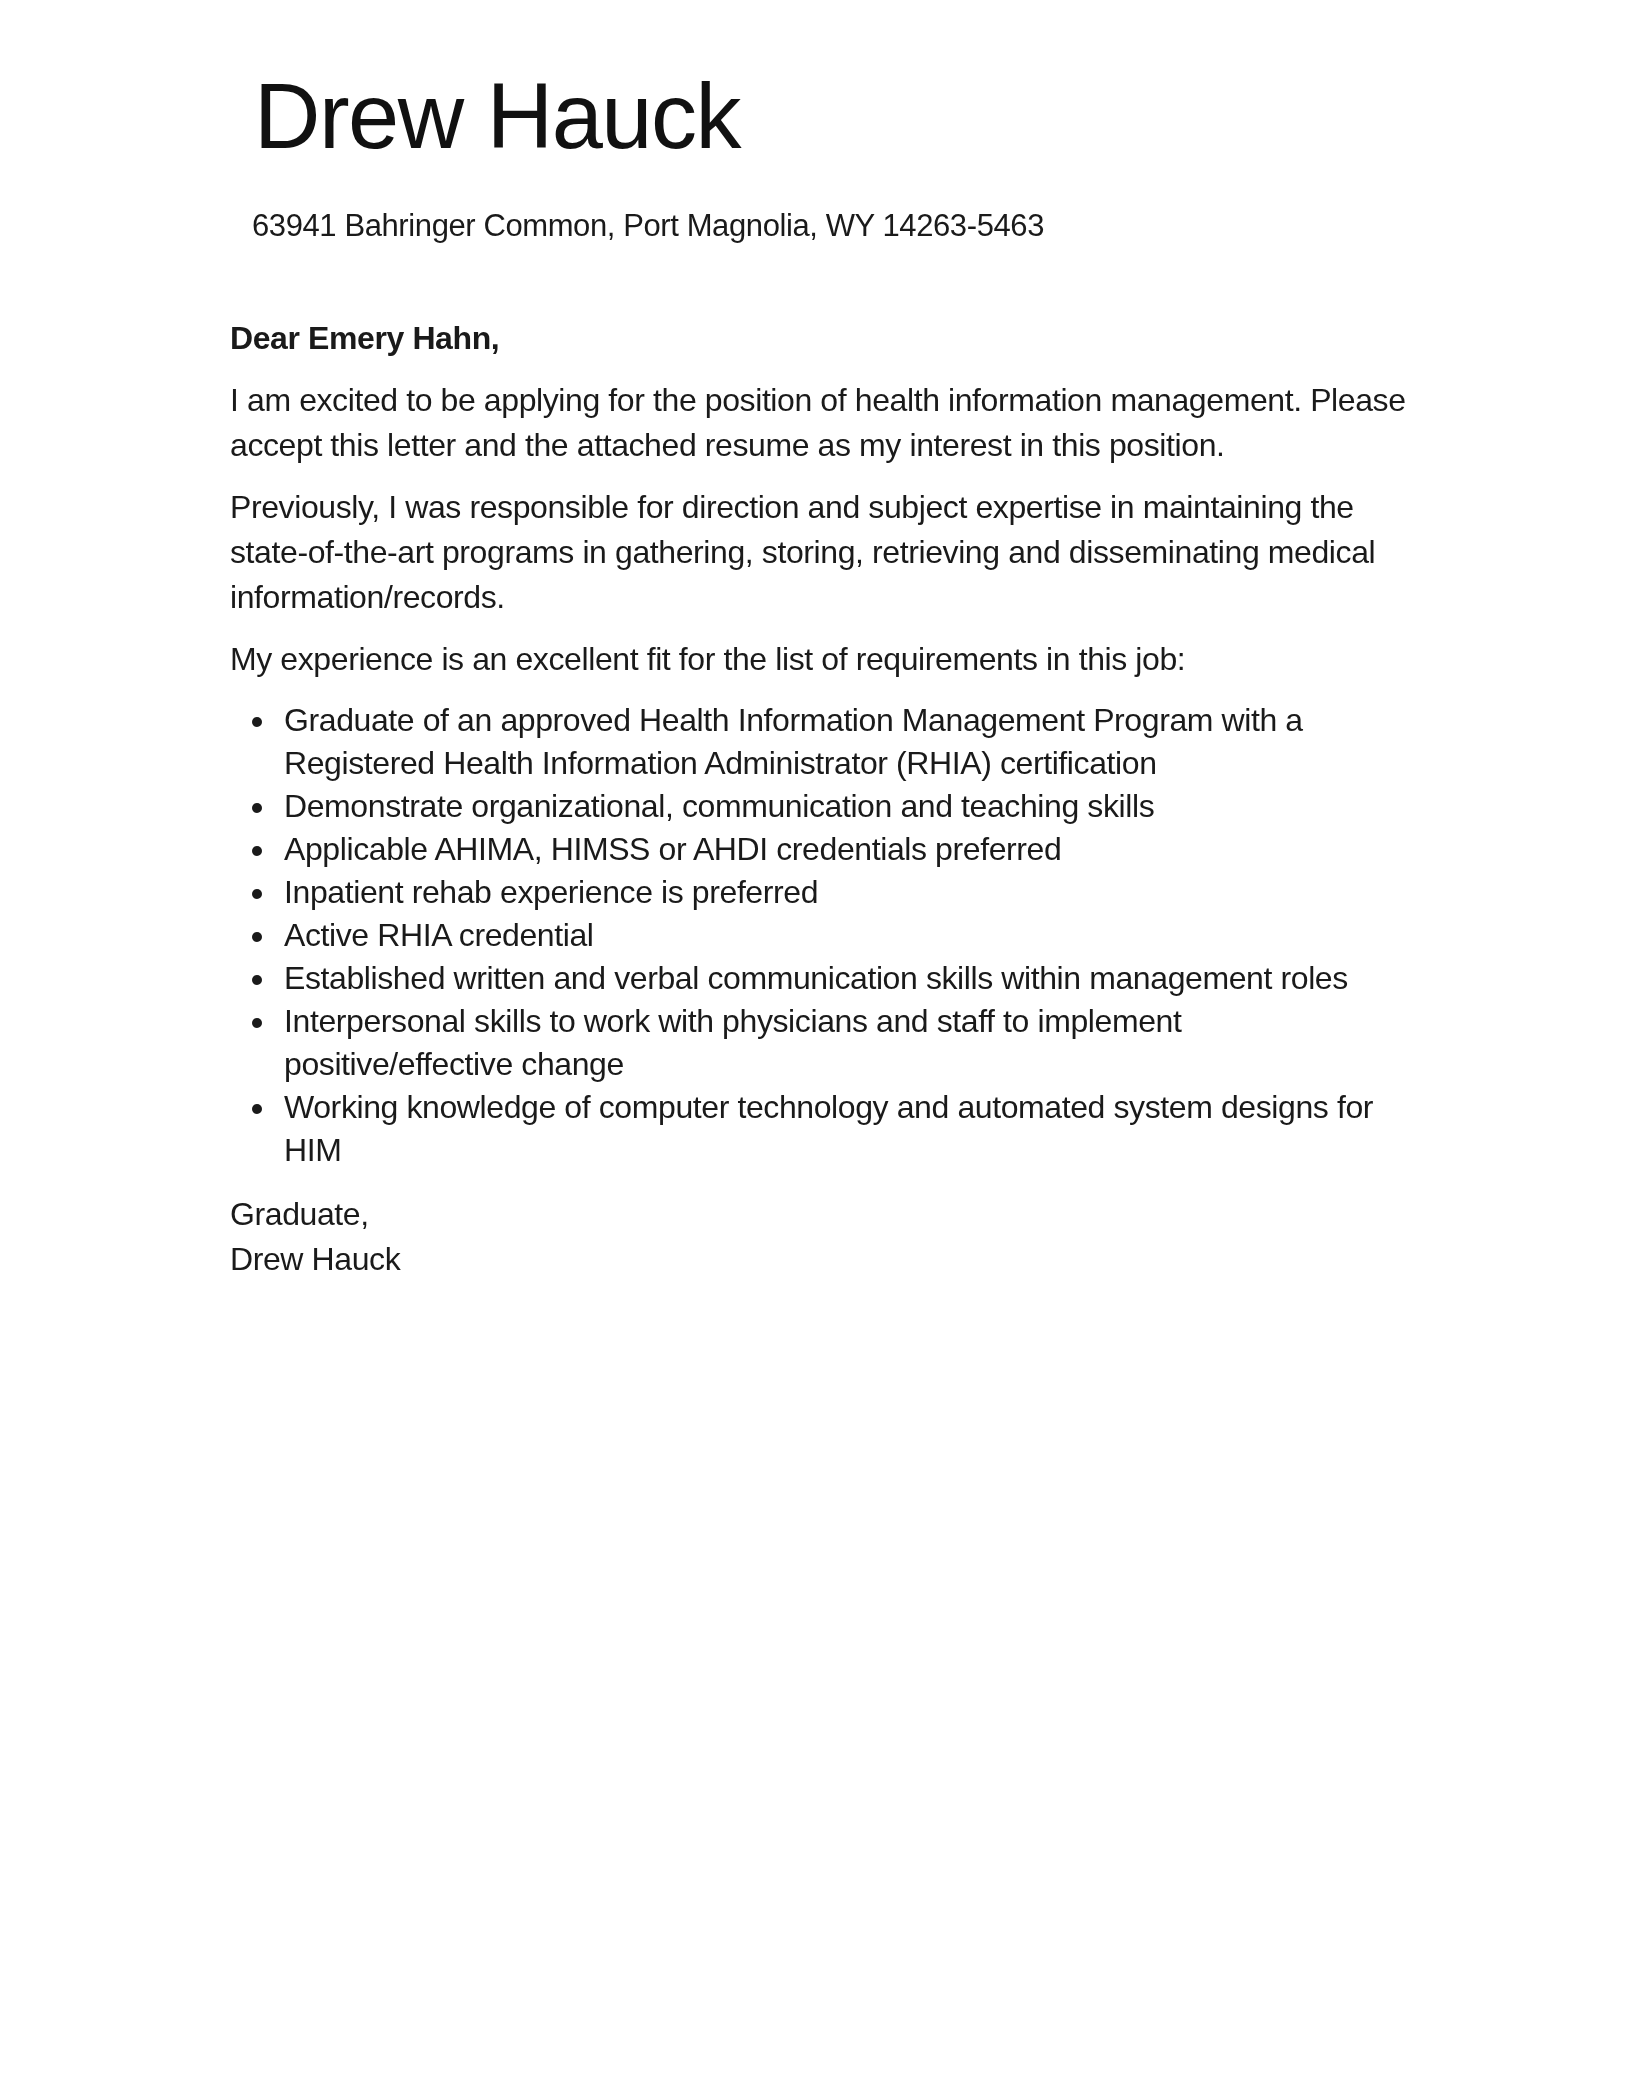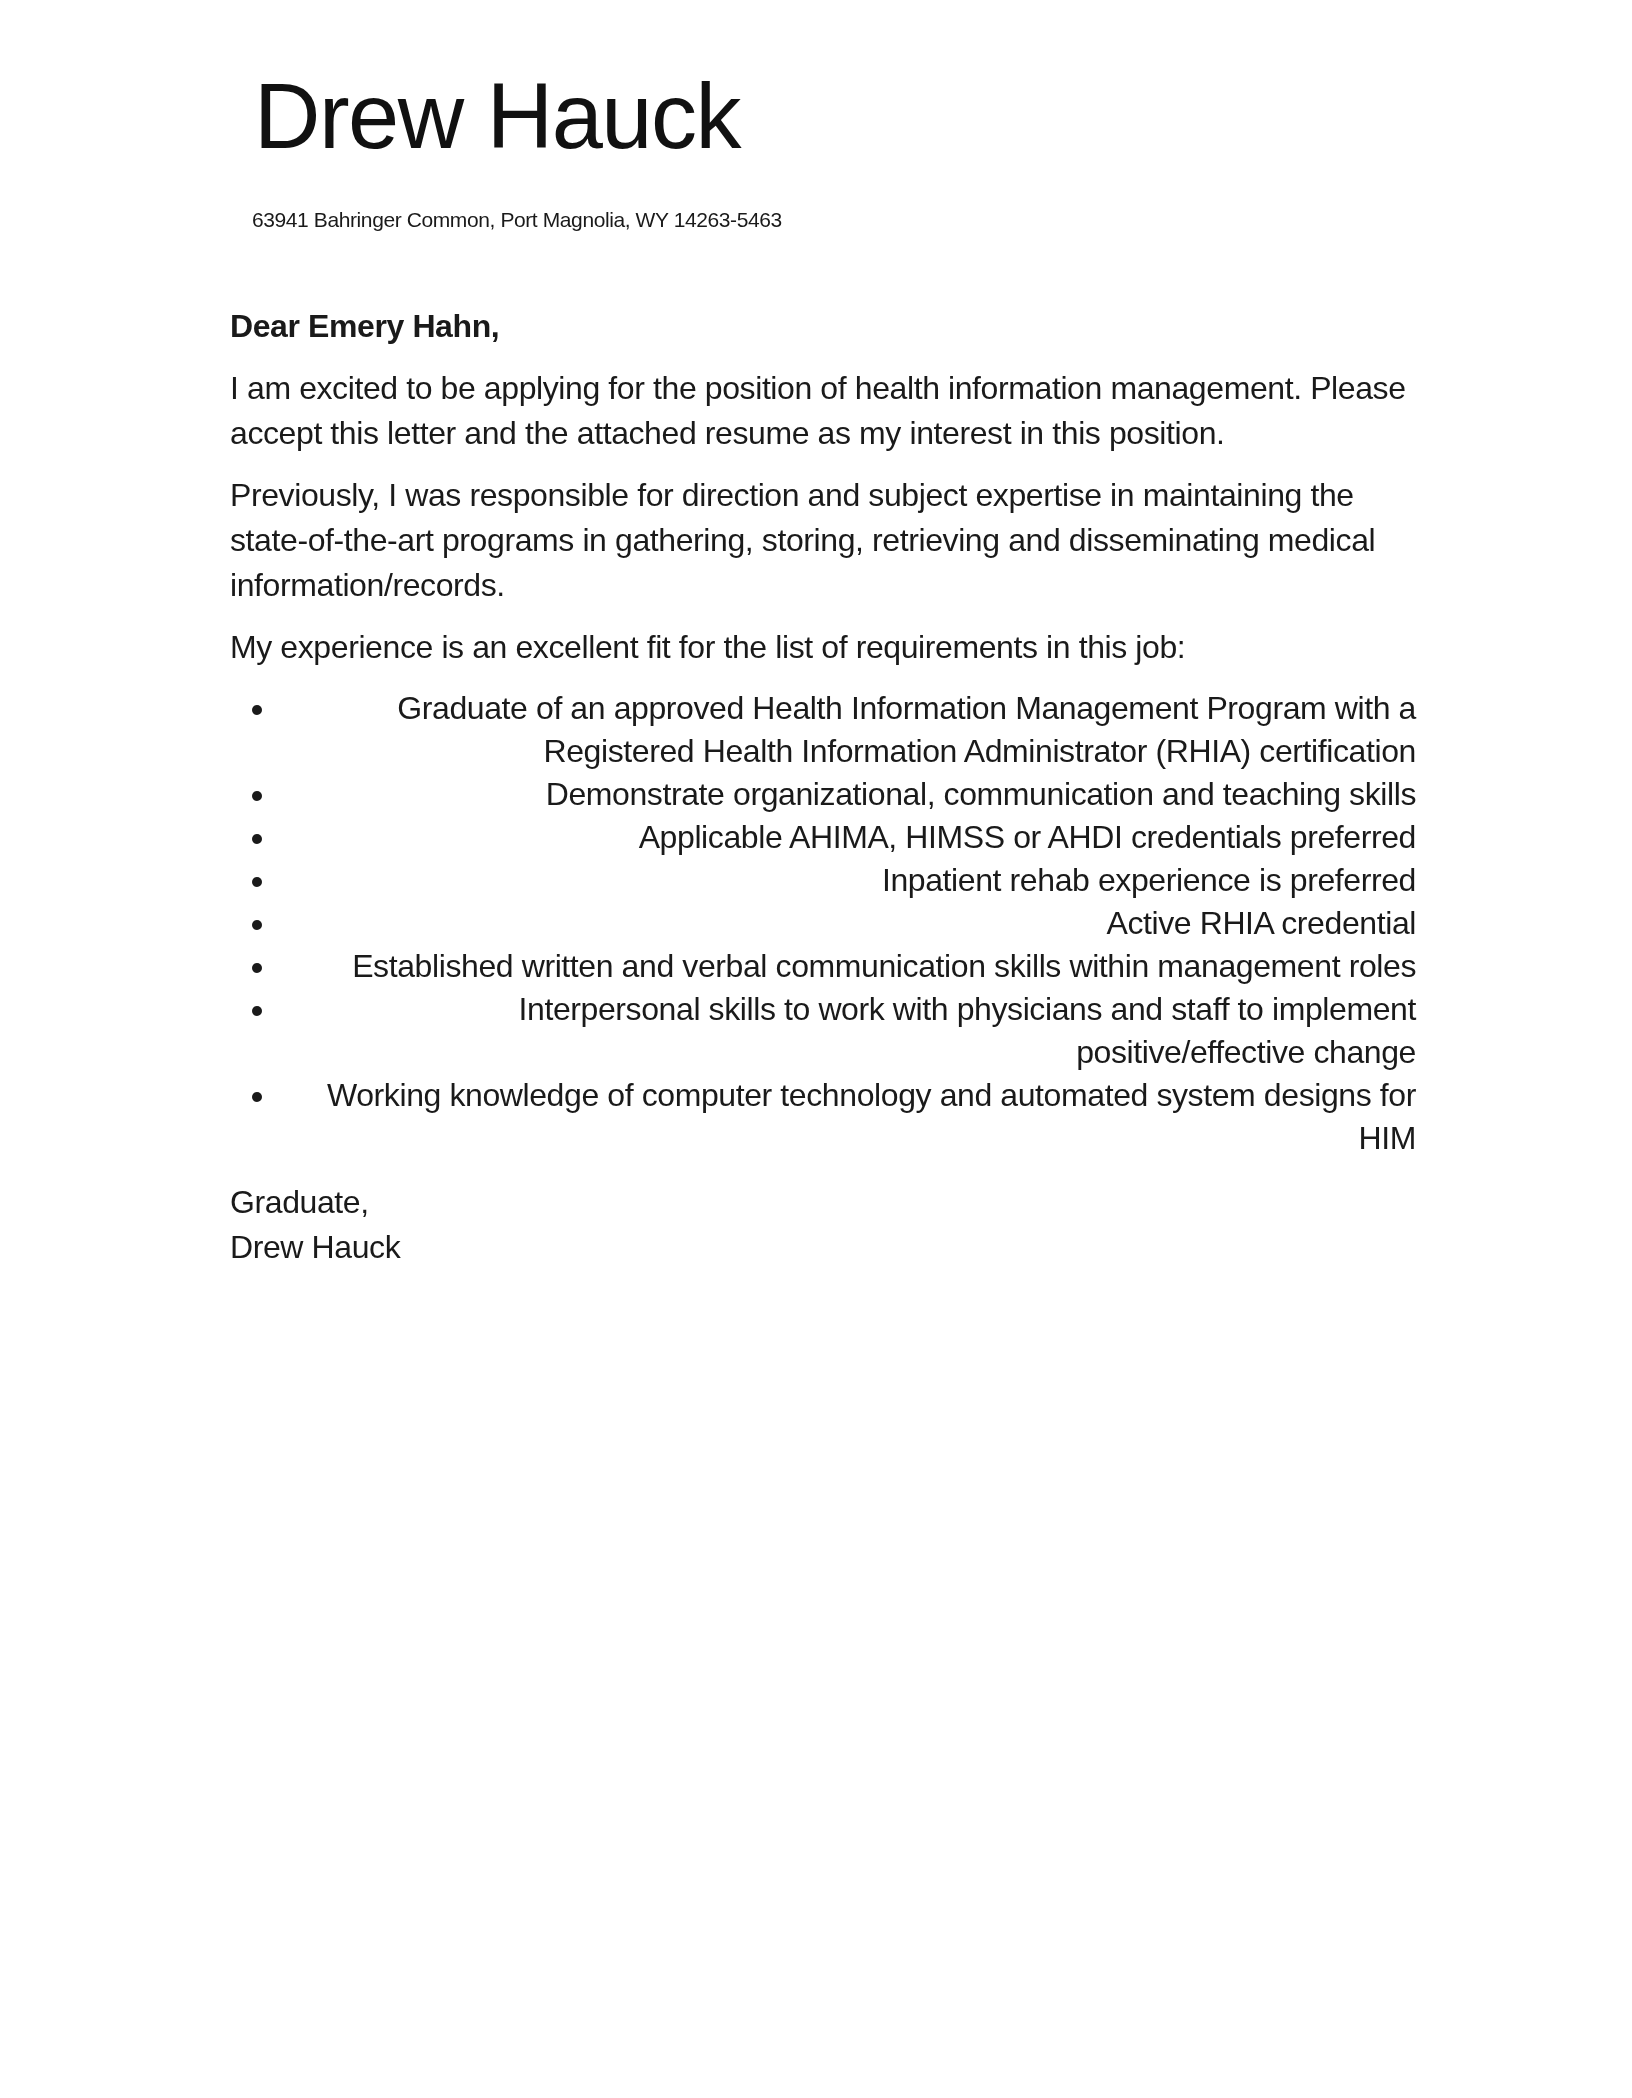--- a/index.html
+++ b/index.html
@@ -23,41 +23,40 @@
   .sender-name {
     margin: 0 0 0 24px;
     font-size: 92px;
     line-height: 1;
     font-weight: 400;
     letter-spacing: -1.5px;
     color: #111111;
   }
   .sender-address {
     margin: 46px 0 17px 22px;
-    font-size: 21px;
+    font-size: 31px;
     letter-spacing: -0.4px;
     color: #1a1a1a;
   }
   
   .letter-body {
     margin-top: 72px;
     font-size: 32px;
     line-height: 45px;
     letter-spacing: -0.4px;
   }
   .letter-body p { margin: 17px 0 0 0; }
   .salutation {
     margin: 0;
     font-weight: 700;
   }
   .requirements-list {
     margin: 17px 0 0 0;
     padding: 0 0 0 48px;
     list-style: disc;
-    text-align: right;
   }
   .requirements-list li {
     padding-left: 6px;
     line-height: 43px;
     margin: 0;
   }
   .closing-thanks {
     font-weight: 700;
     margin-top: 44px !important;
   }

